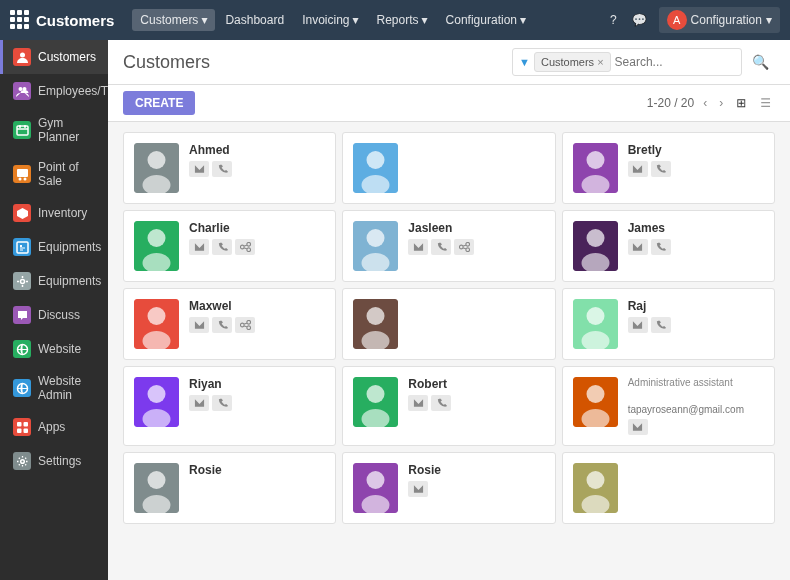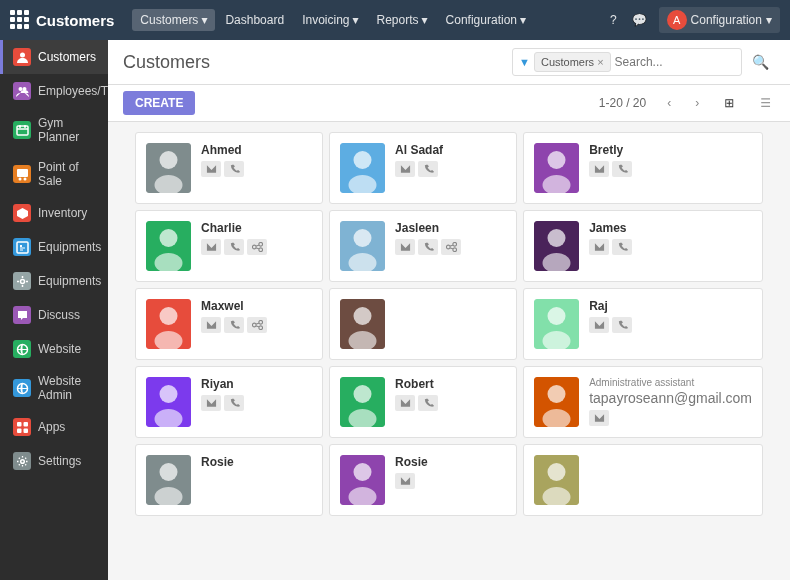--- a/index.html
+++ b/index.html
@@ -191,42 +191,42 @@
       border: none;
       padding: 5px 12px;
       border-radius: 3px;
       cursor: pointer;
       font-size: 12px;
       font-weight: bold;
     }
     .view-controls {
       display: flex;
       align-items: center;
-      gap: 18px;
+      gap: 6px;
       font-size: 12px;
       color: #666;
     }
     .view-btn {
       cursor: pointer;
       padding: 2px 4px;
       border-radius: 2px;
       color: #999;
     }
     .view-btn.active { color: #333; }
     .pagination-nav {
       cursor: pointer;
       color: #888;
       padding: 1px 3px;
     }
 
     
     .customer-grid-wrap {
       flex: 1;
       overflow-y: auto;
-      padding: 10px 27px;
+      padding: 10px 15px;
     }
     .customer-grid {
       display: grid;
       grid-template-columns: repeat(3, 1fr);
       gap: 6px;
     }
     .customer-card {
       background: white;
       border: 1px solid #e0e0e0;
       border-radius: 3px;
@@ -256,24 +256,24 @@
     }
     .customer-name {
       font-size: 12px;
       font-weight: bold;
       color: #333;
       margin-bottom: 4px;
     }
     .customer-sub {
       font-size: 10px;
       color: #888;
-      margin-bottom: 2px;
+      margin-bottom: 16px;
     }
     .customer-email {
-      font-size: 14px;
+      font-size: 10px;
       color: #777;
       margin-bottom: 4px;
     }
     .action-icons {
       display: flex;
       gap: 3px;
       margin-top: 3px;
     }
     .action-icon {
       width: 20px;
@@ -517,36 +517,20 @@
     </div>
   </div>
           <div class="customer-card">
     <div class="avatar-wrap">
       <svg class="avatar-svg" viewBox="0 0 45 50" xmlns="http://www.w3.org/2000/svg">
     <rect width="45" height="50" fill="#5dade2" rx="2"></rect>
     <circle cx="22.5" cy="17" r="9" fill="rgba(255,255,255,0.7)"></circle>
     <ellipse cx="22.5" cy="42" rx="14" ry="10" fill="rgba(255,255,255,0.6)"></ellipse>
   </svg>
     </div>
-    <div class="customer-info">
-      <div class="customer-name">Al Sadaf</div>
-
-      <div class="action-icons">
-                <div class="action-icon" title="email">
-      <svg width="11" height="10" viewBox="0 0 12 10" fill="#888">
-        <path d="M1 1h10v8H1zM1 1l5 5 5-5"></path>
-      </svg>
-    </div>
-                <div class="action-icon" title="phone">
-      <svg width="11" height="10" viewBox="0 0 12 10" fill="#888">
-        <path d="M2 1a9 8 0 008 8c1 0 2-.5 2-1l-2-2-1.5 1C7 6 6 4.5 5 3.5L6.5 2 4.5 0C4 0 2 1 2 1z"></path>
-      </svg>
-    </div>
-              </div>
-    </div>
   </div>
           <div class="customer-card">
     <div class="avatar-wrap">
       <svg class="avatar-svg" viewBox="0 0 45 50" xmlns="http://www.w3.org/2000/svg">
     <rect width="45" height="50" fill="#8e44ad" rx="2"></rect>
     <circle cx="22.5" cy="17" r="9" fill="rgba(255,255,255,0.7)"></circle>
     <ellipse cx="22.5" cy="42" rx="14" ry="10" fill="rgba(255,255,255,0.6)"></ellipse>
   </svg>
     </div>
     <div class="customer-info">

